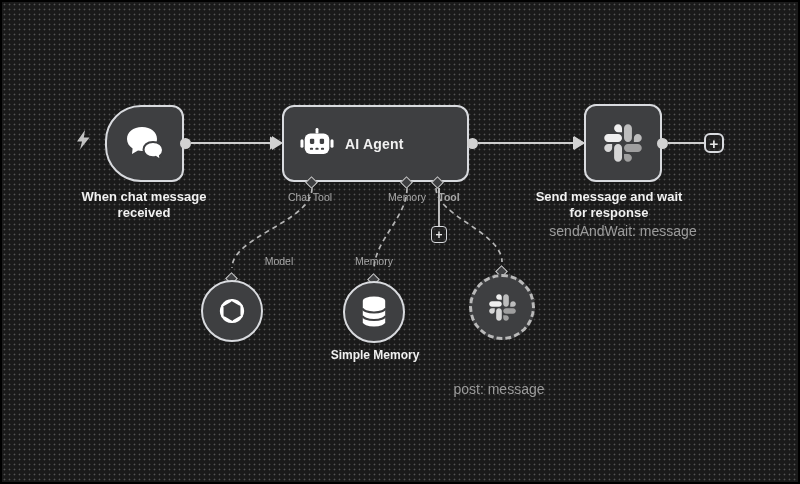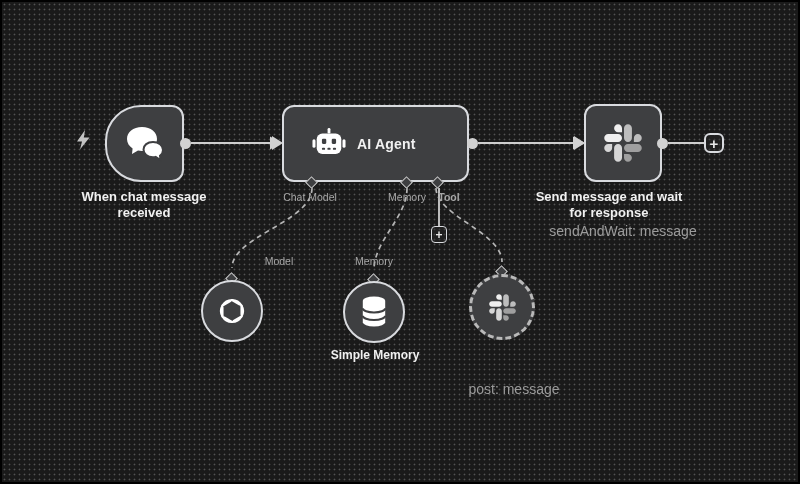--- a/index.html
+++ b/index.html
@@ -9,21 +9,21 @@
     background-color:#1a1a1a;
     background-image: radial-gradient(#525252 0.8px, transparent 1.1px);
     background-size: 5px 5px;
     border:2px solid #000;
   }
   .node {
     position:absolute; background:#3e3f41; border:2px solid #d9dbdf;
     display:flex; align-items:center; justify-content:center;
   }
   .node-trigger { left:103px; top:103px; width:79px; height:77px; border-radius:36px 12px 12px 36px; }
-  .node-agent   { left:280px; top:103px; width:187px; height:77px; border-radius:12px; justify-content:flex-start; padding-left:28px; gap:11px; }
+  .node-agent   { left:280px; top:103px; width:187px; height:77px; border-radius:12px; justify-content:flex-start; padding-left:16px; gap:11px; }
   .node-slack   { left:582px; top:102px; width:78px; height:78px; border-radius:12px; }
   .circle-node {
     position:absolute; background:#3e3f41; border:2px solid #d9dbdf; border-radius:50%;
     display:flex; align-items:center; justify-content:center;
   }
   .circ-openai { left:199px; top:278px; width:62px; height:62px; }
   .circ-memory { left:341px; top:279px; width:62px; height:62px; }
   .circ-slacktool { left:467px; top:272px; width:66px; height:66px; border:3px dashed #b9b9b9; }
   .agent-title { color:#f1f1f1; font-size:14px; font-weight:bold; letter-spacing:.2px; }
   .node-label {
@@ -117,21 +117,21 @@
     <span class="agent-title">AI Agent</span>
   </div>
   <svg class="conn-svg" style="left:270px; top:133px;" width="14" height="16" viewBox="0 0 14 16">
     <polygon points="0,1 11,8 0,15" fill="#d2d2d2"></polygon>
   </svg>
   <div class="dot" style="left:464.5px; top:135.5px;"></div>
 
   <div class="diamond" style="left:305px; top:176px;"></div>
   <div class="diamond" style="left:400px; top:176px;"></div>
   <div class="diamond" style="left:431px; top:176px;"></div>
-  <div class="port-label" style="left:308px; top:189px;">Chat Model</div>
+  <div class="port-label" style="left:308px; top:189px;">Chat Tool</div>
   <div class="port-label" style="left:405px; top:189px;">Memory</div>
   <div class="port-label" style="left:447px; top:189px;font-weight:bold;">Tool</div>
   <div class="plus-btn plus-small">+</div>
 
   <div class="node node-slack">
     <svg width="38" height="38" viewBox="0 0 127 127">
       <path fill="#d6d6d6" d="M27.2 80c0 7.3-5.9 13.2-13.2 13.2S.8 87.3.8 80s5.9-13.2 13.2-13.2h13.2V80zM33.8 80c0-7.3 5.9-13.2 13.2-13.2S60.2 72.7 60.2 80v33c0 7.3-5.9 13.2-13.2 13.2s-13.2-5.9-13.2-13.2V80z"></path>
       <path fill="#efefef" d="M47 27.2c-7.3 0-13.2-5.9-13.2-13.2S39.7.8 47 .8s13.2 5.9 13.2 13.2v13.2H47zM47 33.8c7.3 0 13.2 5.9 13.2 13.2S54.3 60.2 47 60.2H14C6.7 60.2.8 54.3.8 47S6.7 33.8 14 33.8h33z"></path>
       <path fill="#bdbdbd" d="M99.9 47c0-7.3 5.9-13.2 13.2-13.2s13.2 5.9 13.2 13.2-5.9 13.2-13.2 13.2H99.9V47zM93.3 47c0 7.3-5.9 13.2-13.2 13.2S66.9 54.3 66.9 47V14c0-7.3 5.9-13.2 13.2-13.2s13.2 5.9 13.2 13.2v33z"></path>
       <path fill="#9f9f9f" d="M80.1 99.9c7.3 0 13.2 5.9 13.2 13.2s-5.9 13.2-13.2 13.2-13.2-5.9-13.2-13.2V99.9h13.2zM80.1 93.3c-7.3 0-13.2-5.9-13.2-13.2s5.9-13.2 13.2-13.2h33c7.3 0 13.2 5.9 13.2 13.2s-5.9 13.2-13.2 13.2h-33z"></path>
@@ -189,15 +189,15 @@
 
   <div class="diamond" style="left:495px; top:265px;"></div>
   <div class="circle-node circ-slacktool">
     <svg width="27" height="27" viewBox="0 0 127 127">
       <path fill="#d6d6d6" d="M27.2 80c0 7.3-5.9 13.2-13.2 13.2S.8 87.3.8 80s5.9-13.2 13.2-13.2h13.2V80zM33.8 80c0-7.3 5.9-13.2 13.2-13.2S60.2 72.7 60.2 80v33c0 7.3-5.9 13.2-13.2 13.2s-13.2-5.9-13.2-13.2V80z"></path>
       <path fill="#efefef" d="M47 27.2c-7.3 0-13.2-5.9-13.2-13.2S39.7.8 47 .8s13.2 5.9 13.2 13.2v13.2H47zM47 33.8c7.3 0 13.2 5.9 13.2 13.2S54.3 60.2 47 60.2H14C6.7 60.2.8 54.3.8 47S6.7 33.8 14 33.8h33z"></path>
       <path fill="#bdbdbd" d="M99.9 47c0-7.3 5.9-13.2 13.2-13.2s13.2 5.9 13.2 13.2-5.9 13.2-13.2 13.2H99.9V47zM93.3 47c0 7.3-5.9 13.2-13.2 13.2S66.9 54.3 66.9 47V14c0-7.3 5.9-13.2 13.2-13.2s13.2 5.9 13.2 13.2v33z"></path>
       <path fill="#9f9f9f" d="M80.1 99.9c7.3 0 13.2 5.9 13.2 13.2s-5.9 13.2-13.2 13.2-13.2-5.9-13.2-13.2V99.9h13.2zM80.1 93.3c-7.3 0-13.2-5.9-13.2-13.2s5.9-13.2 13.2-13.2h33c7.3 0 13.2 5.9 13.2 13.2s-5.9 13.2-13.2 13.2h-33z"></path>
     </svg>
   </div>
-  <div class="subtitle" style="left:512px; top:379px;text-align:right;">post: message</div>
+  <div class="subtitle" style="left:497px; top:379px;text-align:right;">post: message</div>
 
 </div>
 
 </body></html>

